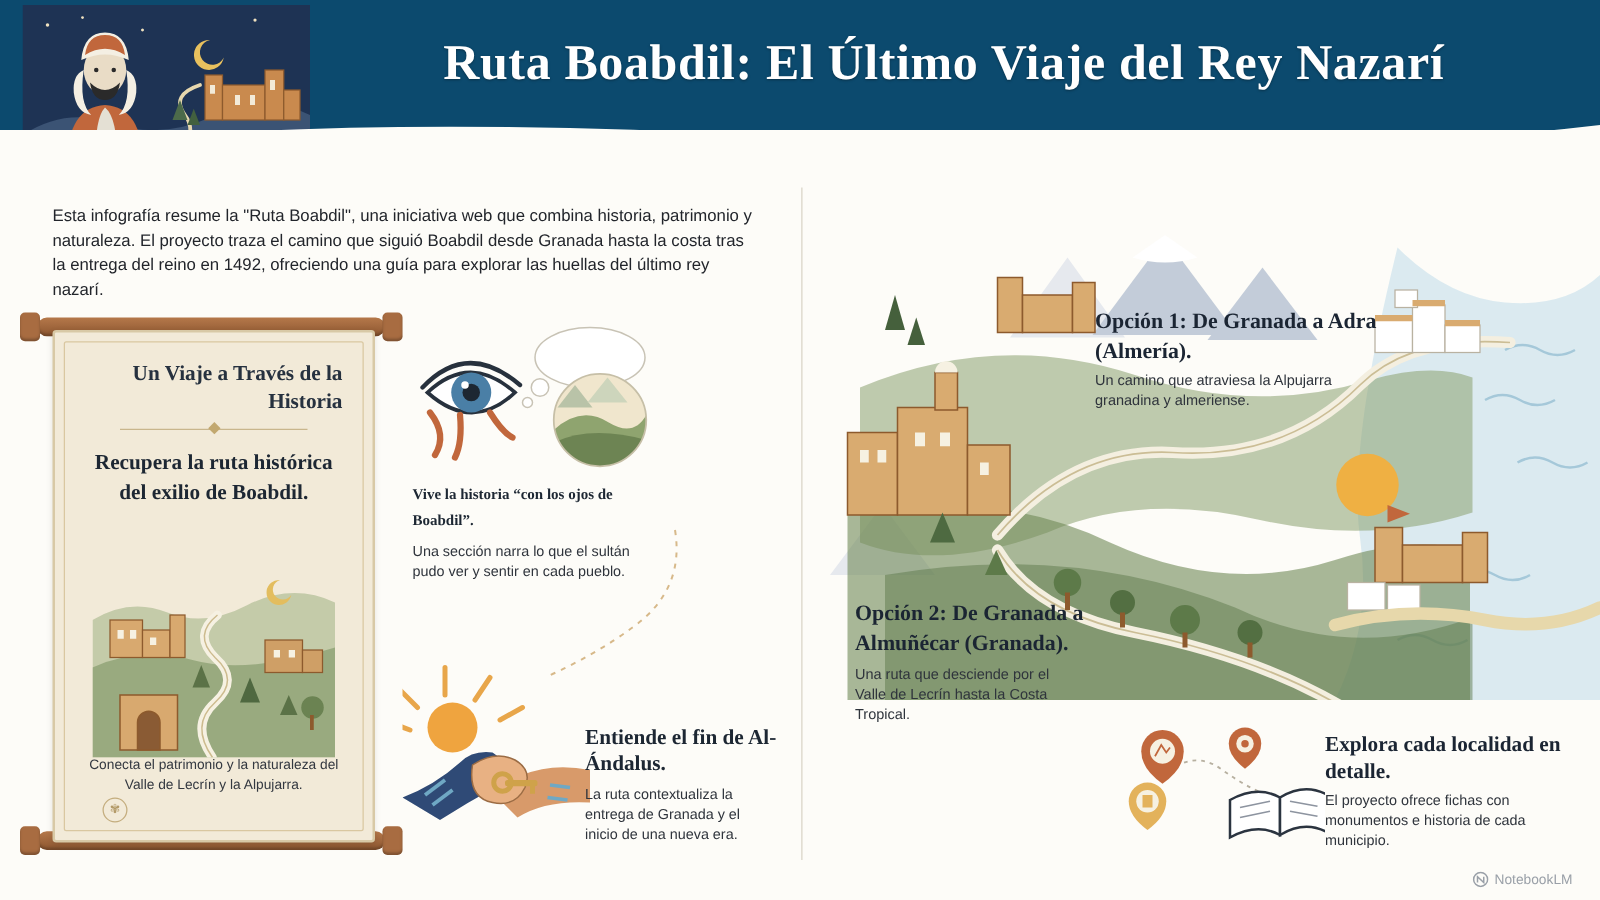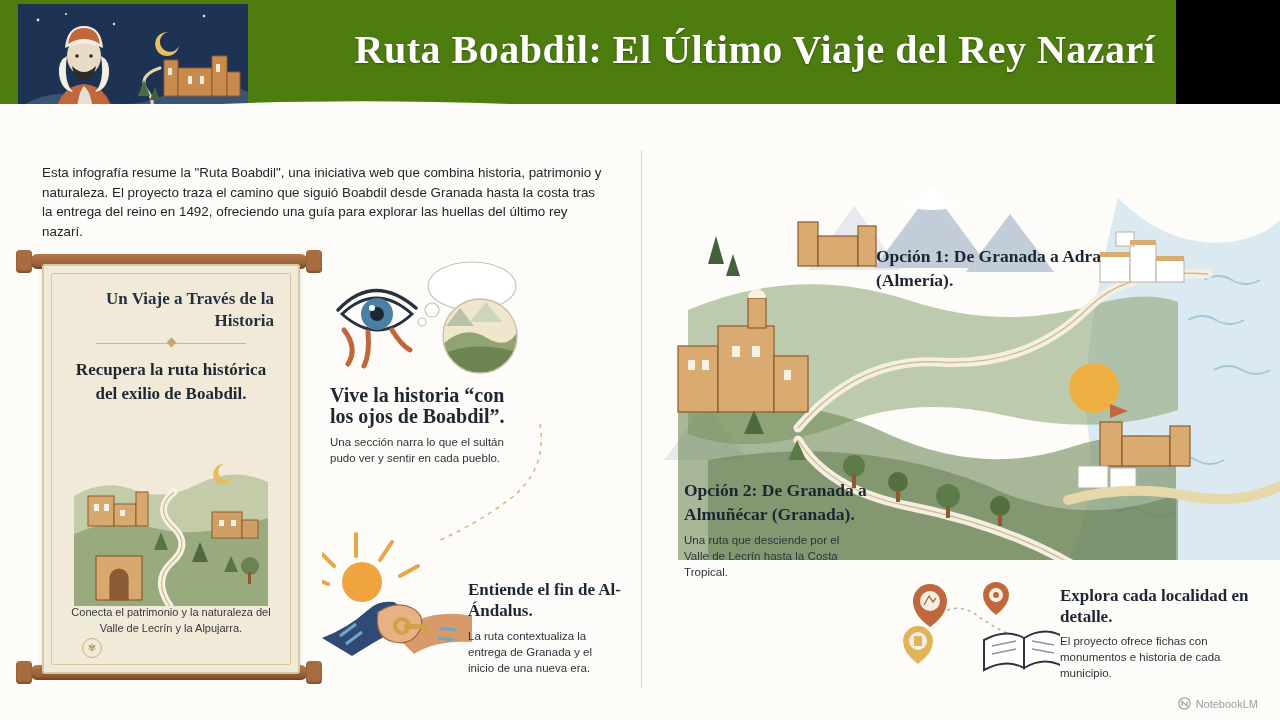--- a/index.html
+++ b/index.html
@@ -16,22 +16,22 @@
   .stage {
     position: relative;
     width: 1280px;
     height: 720px;
     background: #000000;
   }
   
   .header {
     position: absolute;
     left: 0; top: 0;
-    width: 1176px; height: 132px;
-    background: #4d7c0f;
+    width: 1280px; height: 132px;
+    background: #0c4a6e;
     overflow: hidden;
   }
   .header-curve {
     position: absolute;
     left: 0; bottom: -6px;
     width: 1280px; height: 46px;
   }
   .header-title {
     position: absolute;
     left: 250px; top: 26px;
@@ -176,21 +176,21 @@
     font-family: "Liberation Serif", serif;
     font-weight: bold;
     color: #1d2733;
   }
   .feat-body {
     font-size: 11.5px;
     line-height: 16px;
     color: #2f343c;
   }
   .feat1 { position: absolute; left: 330px; top: 385px; width: 190px; }
-  .feat1 .feat-title { font-size: 20px; line-height: 21px; }
+  .feat1 .feat-title { font-size: 12px; line-height: 21px; }
   .feat1 .feat-body { margin-top: 7px; width: 176px; }
   .feat2 { position: absolute; left: 468px; top: 579px; width: 155px; }
   .feat2 .feat-title { font-size: 17px; line-height: 21px; }
   .feat2 .feat-body { margin-top: 7px; width: 152px; }
   .eye-art { position: absolute; left: 332px; top: 252px; width: 208px; height: 124px; }
   .hands-art { position: absolute; left: 322px; top: 520px; width: 150px; height: 150px; }
   .dotted-connector { position: absolute; left: 430px; top: 420px; width: 120px; height: 130px; }
   
   .right-title {
     position: absolute;
@@ -571,20 +571,21 @@
     </g>
 
     <g fill="#45603c">
       <path d="M60 104 l8 -28 l8 28z"></path>
       <path d="M78 116 l7 -22 l7 22z"></path>
     </g>
   </svg>
 
   <div class="opt1">
     <div class="opt-title">Opción 1: De Granada a Adra (Almería).</div>
+    <div class="opt-body">Un camino que atraviesa la Alpujarra granadina y almeriense.</div>
   </div>
 
   <div class="opt2">
     <div class="opt-title">Opción 2: De Granada a Almuñécar (Granada).</div>
     <div class="opt-body">Una ruta que desciende por el Valle de Lecrín hasta la Costa Tropical.</div>
   </div>
 
   <svg class="pins-art" viewBox="0 0 160 100">
 
     <path d="M30 44 q24 -24 48 -6 q22 16 46 24" stroke="#b7b0a0" stroke-width="1.5" fill="none" stroke-dasharray="3 4"></path>

